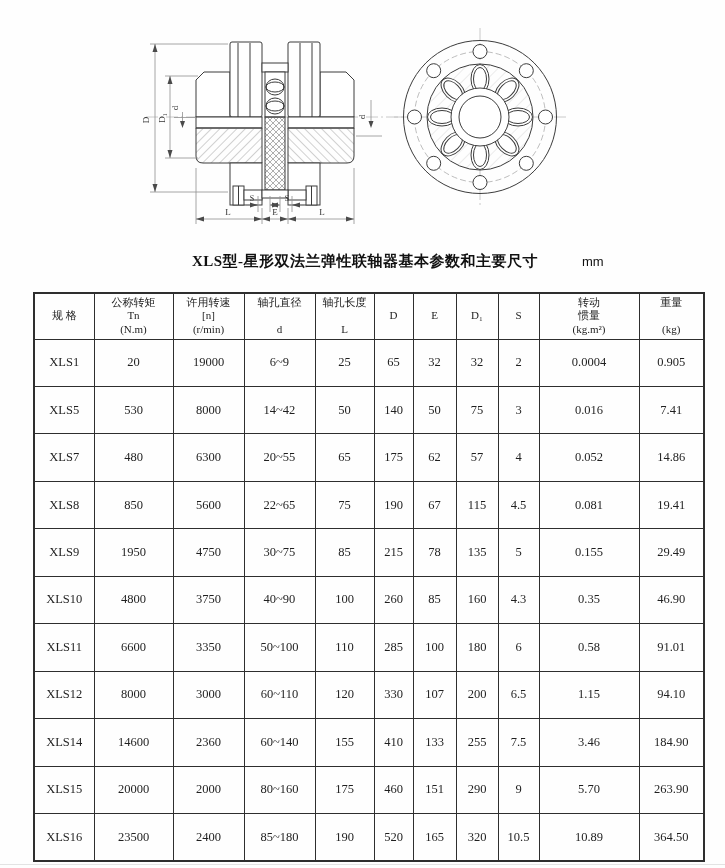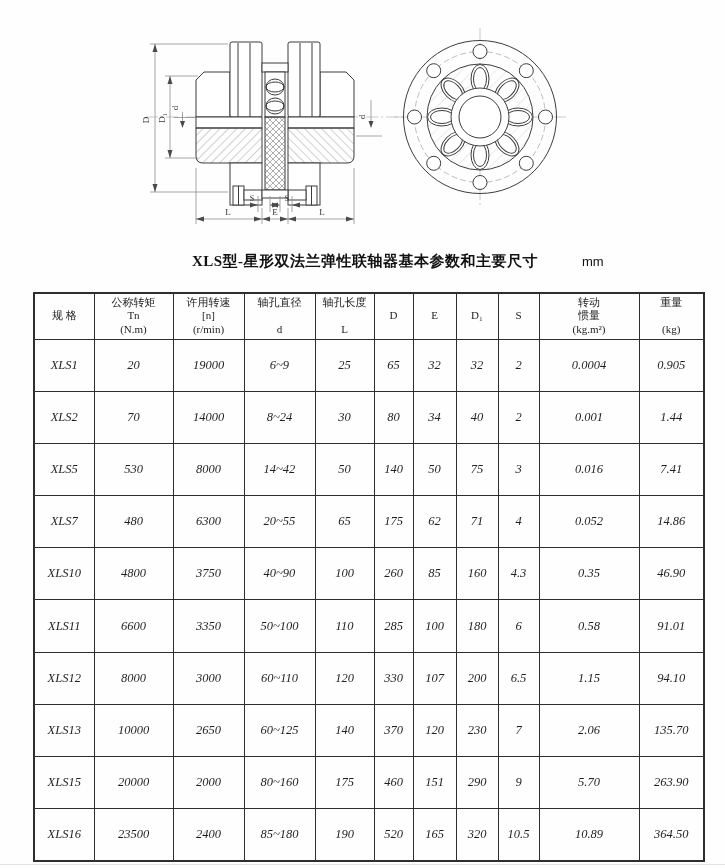--- a/index.html
+++ b/index.html
@@ -26,21 +26,21 @@
 
   
   #spec-table{position:absolute;left:33px;top:292px;width:670px;height:570px;
               border-collapse:collapse;table-layout:fixed;
               border:2px solid #2e2e2e;}
   #spec-table th,#spec-table td{border:1px solid #2e2e2e;text-align:center;
               vertical-align:middle;padding:0 1px;overflow:hidden;}
   #spec-table th{font-weight:normal;font-size:11px;line-height:1.25;
               white-space:pre-line;color:#1c1c1c;}
   #spec-table thead tr{height:46px;}
-  #spec-table tbody tr{height:32.7px;font-style:italic;}
+  #spec-table tbody tr{height:32.7px;}
   #spec-table td{font-size:12.5px;color:#1f1f1f;}
 
   #scan-edge{position:absolute;left:0;top:864px;width:725px;height:1px;background:#e3e3e3;}
 </style>
 </head>
 <body>
 
 <div id="page">
 
   <svg id="drawing" width="725" height="248" viewBox="0 0 725 248">
@@ -268,57 +268,70 @@
           <td>6~9</td>
           <td>25</td>
           <td>65</td>
           <td>32</td>
           <td>32</td>
           <td>2</td>
           <td>0.0004</td>
           <td>0.905</td>
         </tr>
         <tr>
-          <td>XLS2</td>
-          <td>70</td>
-          <td>14000</td>
-          <td>8~24</td>
-          <td>30</td>
-          <td>80</td>
-          <td>34</td>
-          <td>40</td>
-          <td>2</td>
-          <td>0.001</td>
-          <td>1.44</td>
-        </tr>
-        <tr>
           <td>XLS5</td>
           <td>530</td>
           <td>8000</td>
           <td>14~42</td>
           <td>50</td>
           <td>140</td>
           <td>50</td>
           <td>75</td>
           <td>3</td>
           <td>0.016</td>
           <td>7.41</td>
         </tr>
         <tr>
           <td>XLS7</td>
           <td>480</td>
           <td>6300</td>
           <td>20~55</td>
           <td>65</td>
           <td>175</td>
           <td>62</td>
-          <td>71</td>
+          <td>57</td>
           <td>4</td>
           <td>0.052</td>
           <td>14.86</td>
+        </tr>
+        <tr>
+          <td>XLS8</td>
+          <td>850</td>
+          <td>5600</td>
+          <td>22~65</td>
+          <td>75</td>
+          <td>190</td>
+          <td>67</td>
+          <td>115</td>
+          <td>4.5</td>
+          <td>0.081</td>
+          <td>19.41</td>
+        </tr>
+        <tr>
+          <td>XLS9</td>
+          <td>1950</td>
+          <td>4750</td>
+          <td>30~75</td>
+          <td>85</td>
+          <td>215</td>
+          <td>78</td>
+          <td>135</td>
+          <td>5</td>
+          <td>0.155</td>
+          <td>29.49</td>
         </tr>
         <tr>
           <td>XLS10</td>
           <td>4800</td>
           <td>3750</td>
           <td>40~90</td>
           <td>100</td>
           <td>260</td>
           <td>85</td>
           <td>160</td>
@@ -346,31 +359,31 @@
           <td>60~110</td>
           <td>120</td>
           <td>330</td>
           <td>107</td>
           <td>200</td>
           <td>6.5</td>
           <td>1.15</td>
           <td>94.10</td>
         </tr>
         <tr>
-          <td>XLS13</td>
-          <td>10000</td>
-          <td>2650</td>
-          <td>60~125</td>
-          <td>140</td>
-          <td>370</td>
-          <td>120</td>
-          <td>230</td>
-          <td>7</td>
-          <td>2.06</td>
-          <td>135.70</td>
+          <td>XLS14</td>
+          <td>14600</td>
+          <td>2360</td>
+          <td>60~140</td>
+          <td>155</td>
+          <td>410</td>
+          <td>133</td>
+          <td>255</td>
+          <td>7.5</td>
+          <td>3.46</td>
+          <td>184.90</td>
         </tr>
         <tr>
           <td>XLS15</td>
           <td>20000</td>
           <td>2000</td>
           <td>80~160</td>
           <td>175</td>
           <td>460</td>
           <td>151</td>
           <td>290</td>

